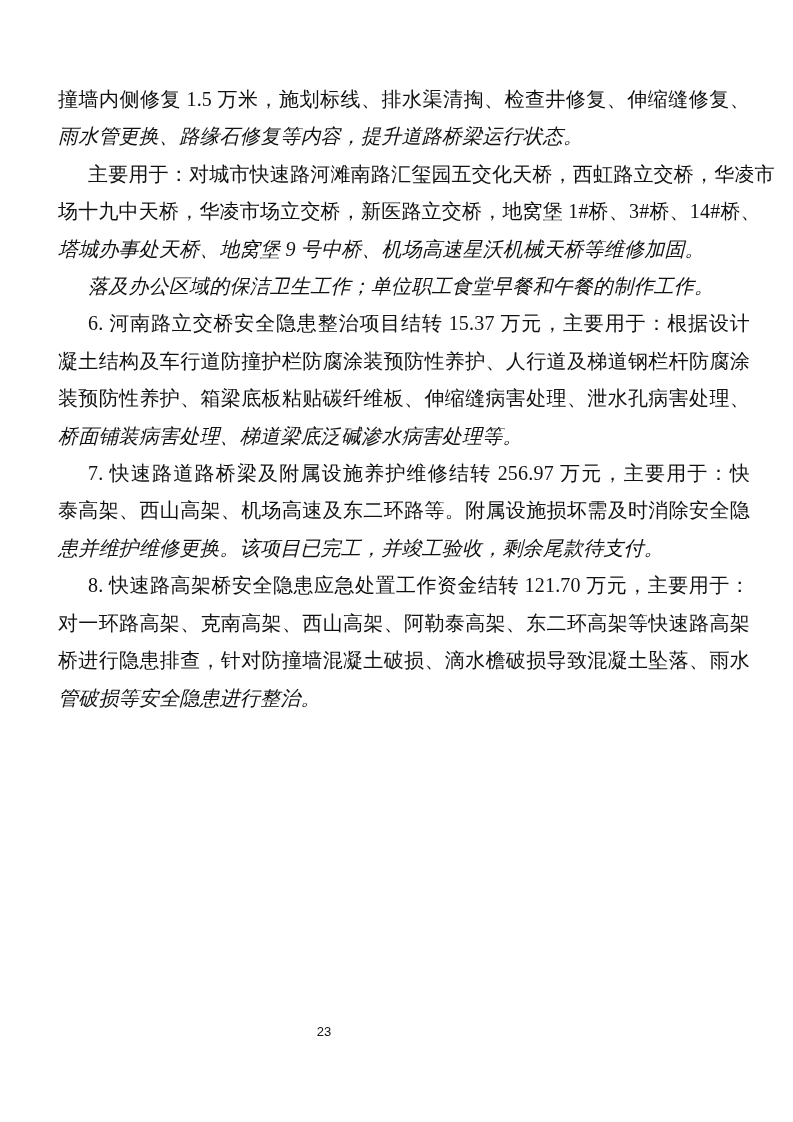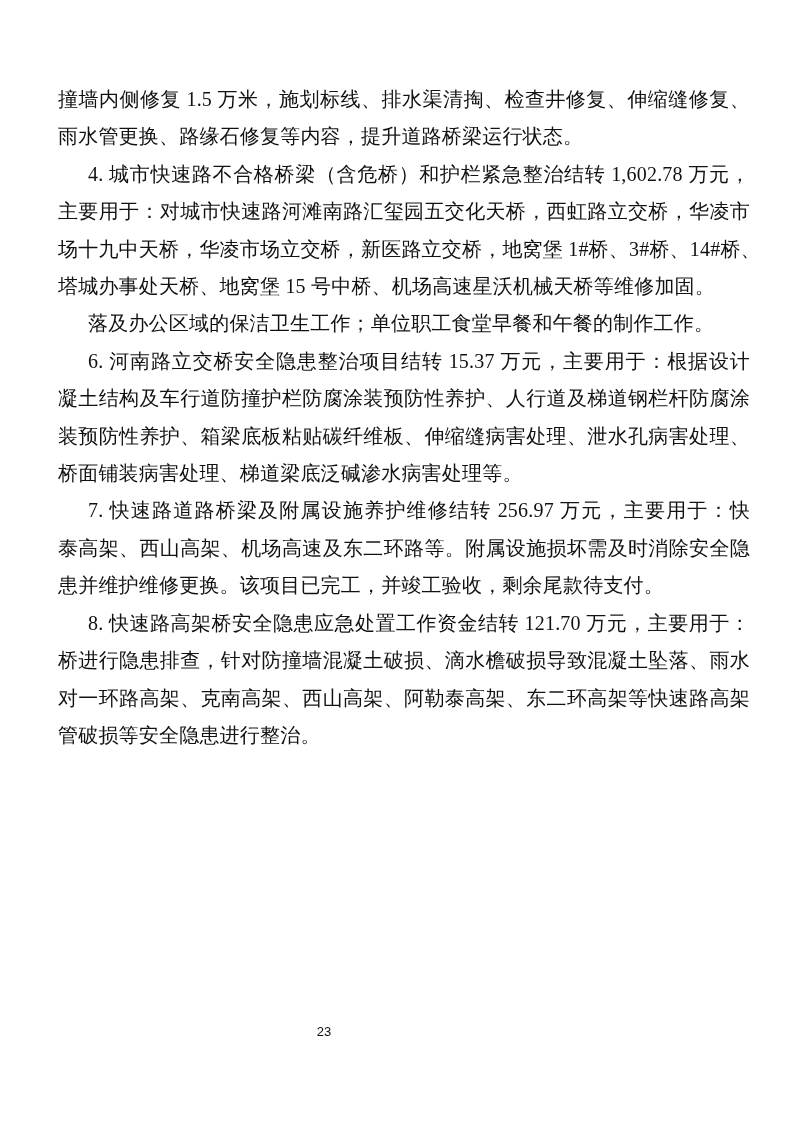--- a/index.html
+++ b/index.html
@@ -30,20 +30,21 @@
     font-size: 20px;
     line-height: 37.4px;
     white-space: nowrap;
     text-align: justify;
     text-align-last: justify;
     text-justify: inter-character;
     letter-spacing: 0.2px;
   }
   .line.last {
     text-align-last: left;
+    font-style: italic;
   }
   .para.indent .line:first-child {
     text-indent: 30px;
   }
   .page-footer {
     position: absolute;
     left: 0;
     top: 1022px;
     width: 648px;
     text-align: center;
@@ -56,42 +57,41 @@
 </style>
 </head>
 <body>
 
 <main class="doc-body" id="doc-body">
     <div class="para">
       <div class="line">撞墙内侧修复 1.5 万米，施划标线、排水渠清掏、检查井修复、伸缩缝修复、</div>
       <div class="line last">雨水管更换、路缘石修复等内容，提升道路桥梁运行状态。</div>
     </div>
     <div class="para indent">
-      <div class="line">4. 城市快速路不合格桥梁（含危桥）和护栏紧急整治结转 1,602.78 万元，</div>
       <div class="line">主要用于：对城市快速路河滩南路汇玺园五交化天桥，西虹路立交桥，华凌市</div>
       <div class="line">场十九中天桥，华凌市场立交桥，新医路立交桥，地窝堡 1#桥、3#桥、14#桥、</div>
-      <div class="line last">塔城办事处天桥、地窝堡 15 号中桥、机场高速星沃机械天桥等维修加固。</div>
+      <div class="line last">塔城办事处天桥、地窝堡 9 号中桥、机场高速星沃机械天桥等维修加固。</div>
     </div>
     <div class="para indent">
       <div class="line last">落及办公区域的保洁卫生工作；单位职工食堂早餐和午餐的制作工作。</div>
     </div>
     <div class="para indent">
       <div class="line">6. 河南路立交桥安全隐患整治项目结转 15.37 万元，主要用于：根据设计</div>
       <div class="line">凝土结构及车行道防撞护栏防腐涂装预防性养护、人行道及梯道钢栏杆防腐涂</div>
       <div class="line">装预防性养护、箱梁底板粘贴碳纤维板、伸缩缝病害处理、泄水孔病害处理、</div>
       <div class="line last">桥面铺装病害处理、梯道梁底泛碱渗水病害处理等。</div>
     </div>
     <div class="para indent">
       <div class="line">7. 快速路道路桥梁及附属设施养护维修结转 256.97 万元，主要用于：快</div>
       <div class="line">泰高架、西山高架、机场高速及东二环路等。附属设施损坏需及时消除安全隐</div>
       <div class="line last">患并维护维修更换。该项目已完工，并竣工验收，剩余尾款待支付。</div>
     </div>
     <div class="para indent">
       <div class="line">8. 快速路高架桥安全隐患应急处置工作资金结转 121.70 万元，主要用于：</div>
+      <div class="line">对一环路高架、克南高架、西山高架、阿勒泰高架、东二环高架等快速路高架</div>
       <div class="line">桥进行隐患排查，针对防撞墙混凝土破损、滴水檐破损导致混凝土坠落、雨水</div>
-      <div class="line">对一环路高架、克南高架、西山高架、阿勒泰高架、东二环高架等快速路高架</div>
       <div class="line last">管破损等安全隐患进行整治。</div>
     </div>
   </main>
 
 <footer class="page-footer">
   <span class="page-number">23</span>
 </footer>
 
 </body></html>

